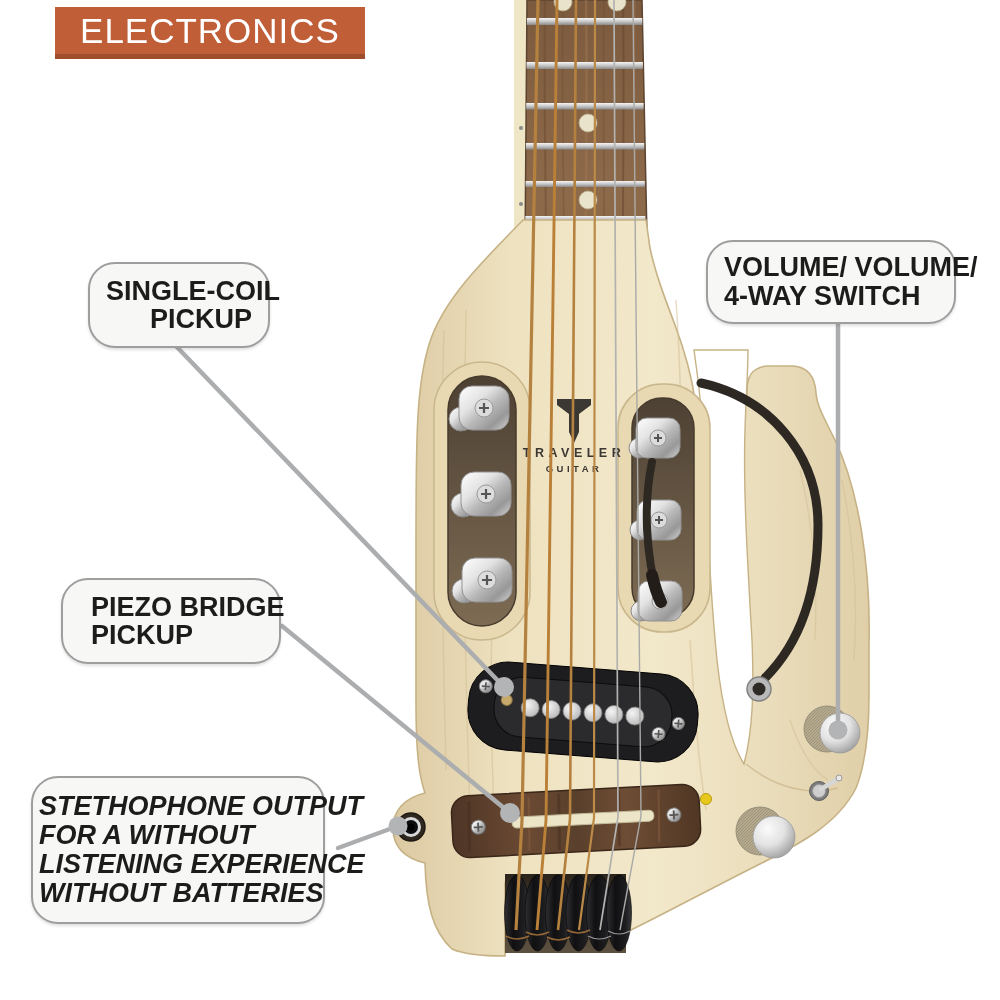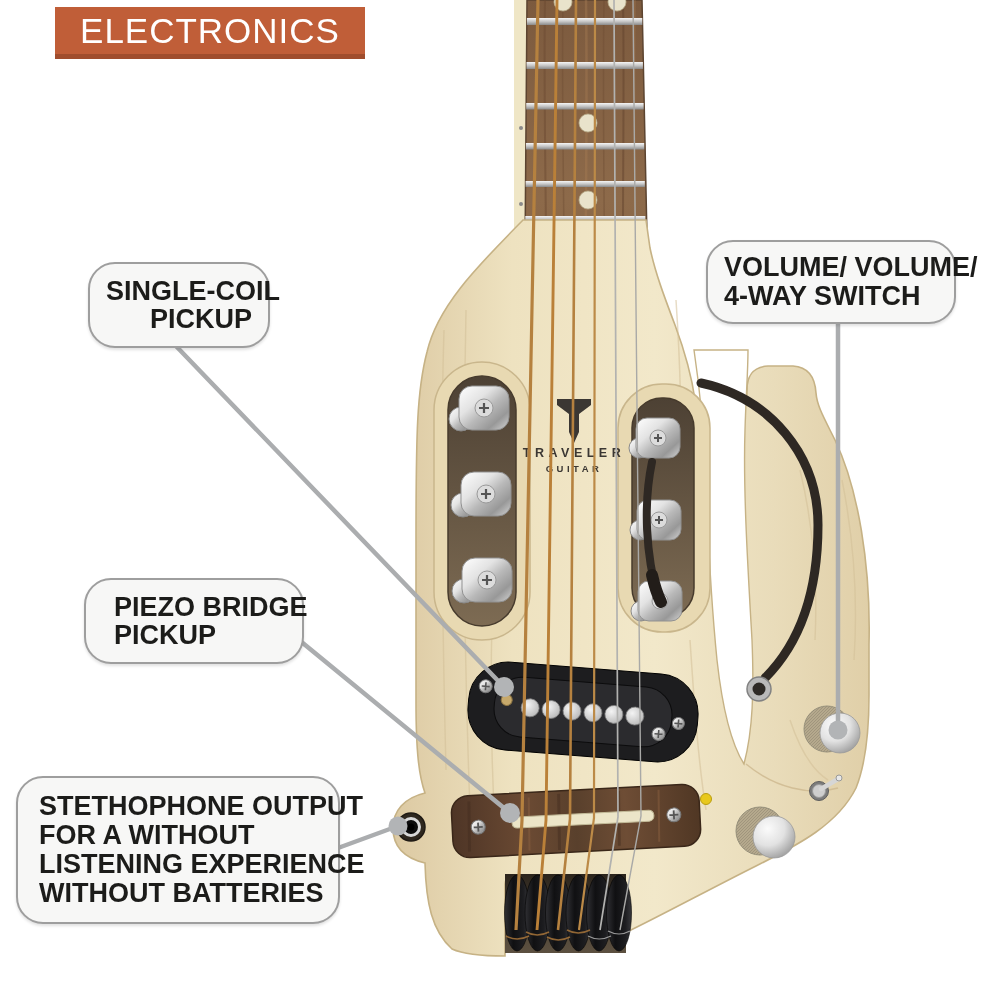--- a/index.html
+++ b/index.html
@@ -7,22 +7,22 @@
          font-family:"Liberation Sans",sans-serif;}
   .banner{position:absolute;left:55px;top:7px;width:310px;height:47px;background:#c05e38;
           border-bottom:5px solid #a04d2d;display:flex;align-items:center;justify-content:center;}
   .banner span{color:#ffffff;font-size:35px;font-weight:400;letter-spacing:1px;}
   .callout-label{position:absolute;background:#f7f7f6;border:2px solid #9e9e9e;border-radius:27px;
           color:#1c1c1a;font-weight:700;font-size:27px;line-height:28px;padding:13px 16px;
           box-shadow:0 2px 3px rgba(0,0,0,.12);}
   .cl{white-space:nowrap;}
   #lbl-single{left:88px;top:262px;width:146px;text-align:right;}
   #lbl-volume{left:706px;top:240px;width:214px;line-height:29px;padding:11px 16px;}
-  #lbl-piezo{left:84px;top:578px;width:172px;padding-left:28px;}
-  #lbl-stetho{left:16px;top:776px;width:278px;line-height:29px;padding:14px 21px;}
+  #lbl-piezo{left:61px;top:578px;width:172px;padding-left:28px;}
+  #lbl-stetho{left:31px;top:776px;width:278px;line-height:29px;padding:14px 6px;font-style:italic;}
   svg{position:absolute;left:0;top:0;}
 </style>
 </head>
 <body>
 
 <div class="stage">
 
   <svg width="1000" height="1000" viewBox="0 0 1000 1000">
     <defs>
       <linearGradient id="bodyGrad" x1="0" y1="0" x2="1" y2="0">

